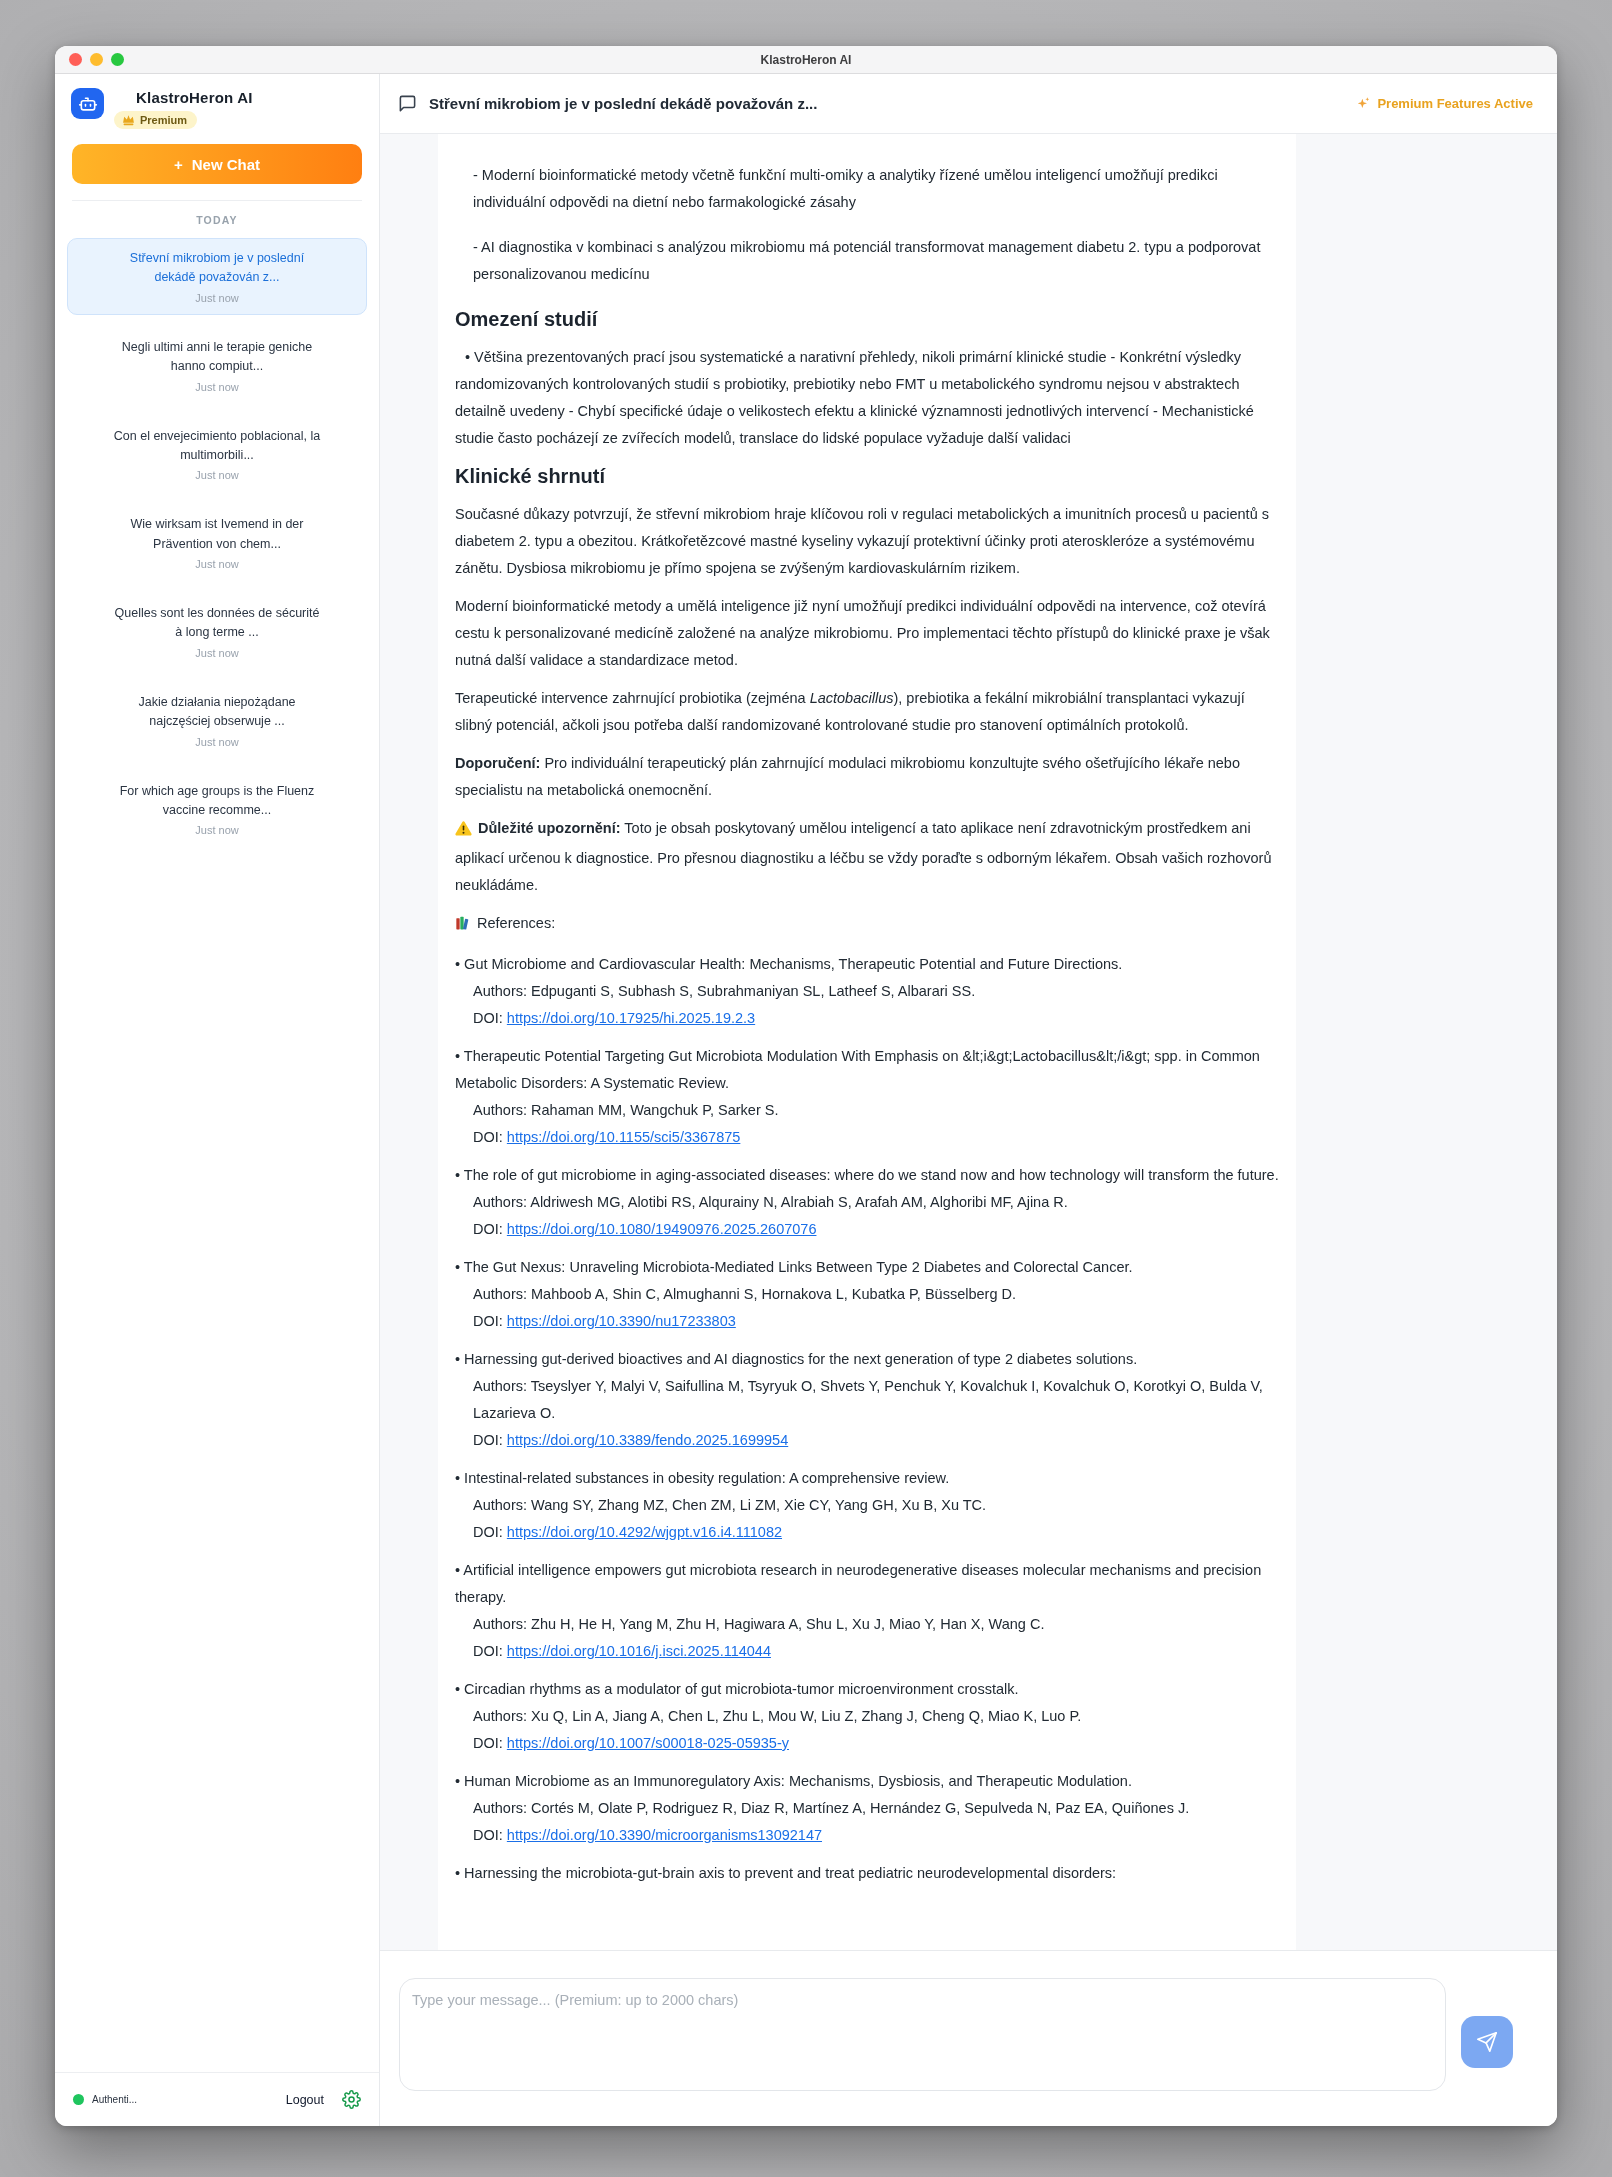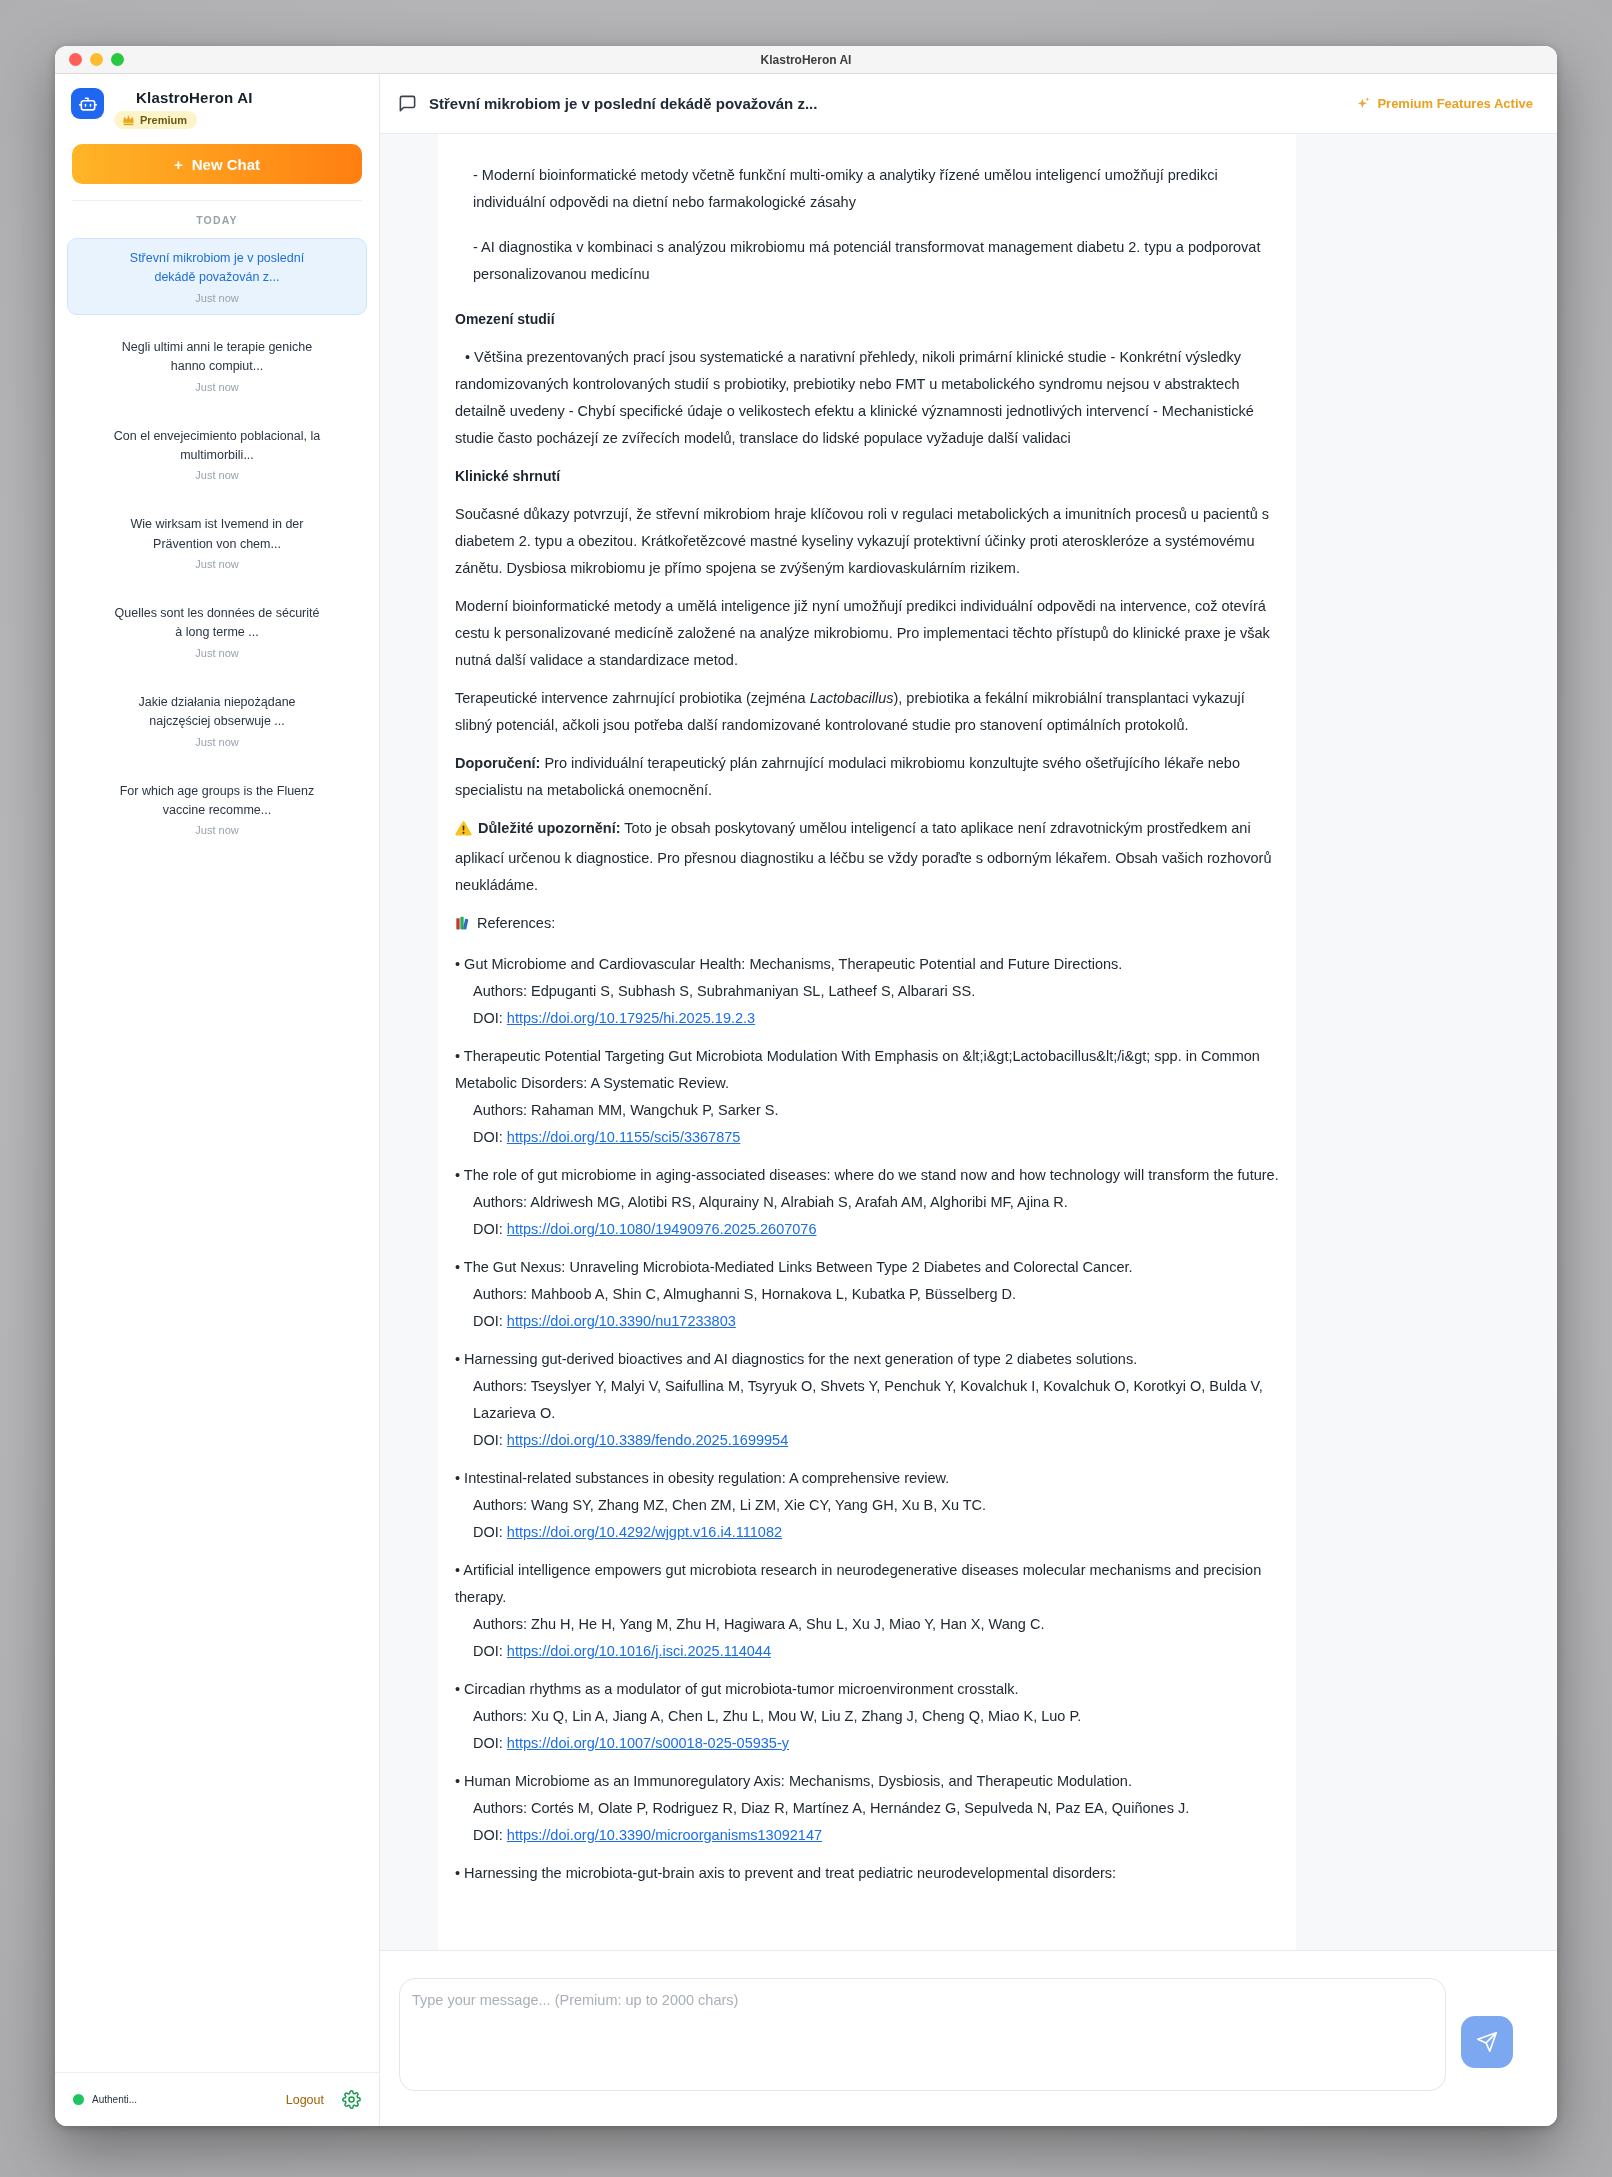--- a/index.html
+++ b/index.html
@@ -52,40 +52,40 @@
   .chat-item .chat-time { font-size:11px; color:#99a2ad; margin-top:4px; }
   .chat-item.selected { background:#e9f3fe; border-color:#cfe3fb; }
   .chat-item.selected .chat-title { color:#1b6fd8; }
   .sb-footer {
     flex:0 0 auto; height:54px; border-top:1px solid #eceef1;
     display:flex; align-items:center; padding:0 18px; gap:8px;
   }
   .status-dot { width:11px; height:11px; border-radius:50%; background:#1fc55e; flex:0 0 auto; }
   .status-text { font-size:10px; color:#2a3340; }
   .sb-footer .spacer { flex:1; }
-  .logout { font-size:12.5px; color:#a16207; cursor:pointer; margin-right:10px; }
+  .logout { font-size:12.5px; color:#0f172a; cursor:pointer; margin-right:10px; }
   .gear-btn { background:none; border:none; cursor:pointer; display:flex; padding:0; }
   
   .chat-col { flex:1; min-width:0; display:flex; flex-direction:column; background:#f7f8fa; }
   .chat-header {
     flex:0 0 auto; height:60px; background:#fff; border-bottom:1px solid #e9ebee;
     display:flex; align-items:center; padding:0 24px 0 18px;
   }
   .chat-header .hd-title { font-size:15px; font-weight:600; color:#222b36; margin-left:12px; }
   .chat-header .spacer { flex:1; }
   .premium-status { display:flex; align-items:center; gap:6px; font-size:13px; font-weight:bold; color:#e8a21f; }
   .chat-body { flex:1; min-height:0; position:relative; overflow:hidden; }
   .bubble {
     position:absolute; left:58px; top:0; bottom:0; width:858px;
     background:#fff; padding:10px 16px 0 17px; overflow:hidden;
   }
   .msg { font-size:14.5px; color:#212a33; line-height:27px; }
   .msg p { margin:11px 0; }
   .msg .tight { margin:18px; }
-  .msg h4 { font-size:14px; font-weight:bold; color:#1c242e; margin:8px 0 6px 0; }
+  .msg h4 { font-size:20px; font-weight:bold; color:#1c242e; margin:8px 0 6px 0; }
   .msg .hang { text-indent:10px; margin:11px 0; }
   .msg .it { font-style:italic; }
   .msg b { font-weight:bold; }
   .msg .link { color:#1a6fe8; text-decoration:underline; cursor:pointer; }
   .icon-inline { display:inline-block; vertical-align:-3px; margin-right:6px; }
   .ref { margin-bottom:11px; }
   .ref-ind { padding-left:18px; }
   
   .composer { flex:0 0 auto; height:176px; background:#fff; border-top:1px solid #e8eaed; position:relative; }
   .composer textarea {

